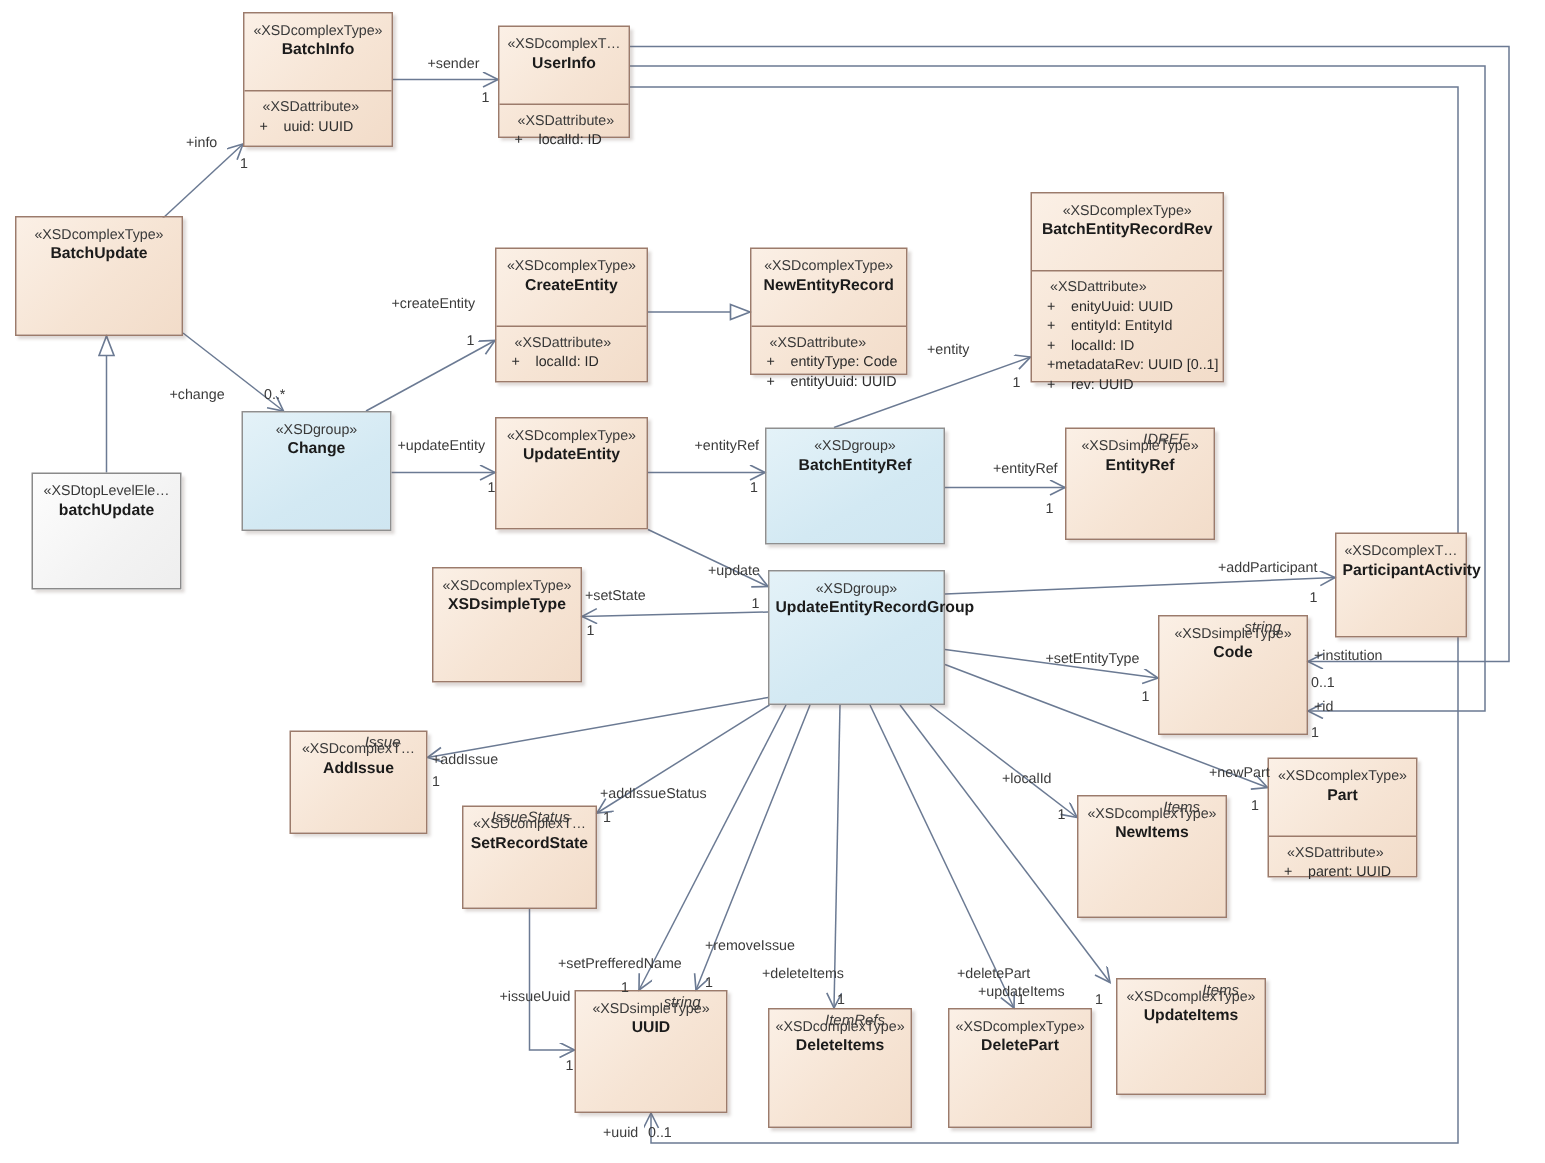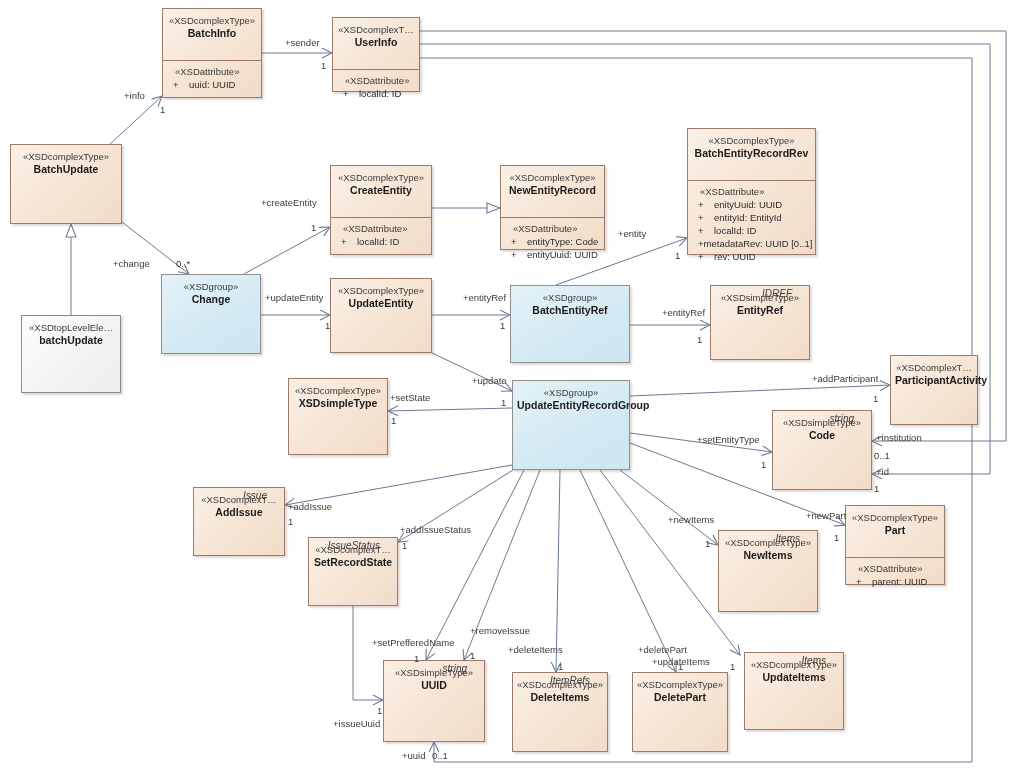--- a/index.html
+++ b/index.html
@@ -352,28 +352,28 @@
       <div class="lbl" style="left: 618px; top: 228px;">+entity</div>
       <div class="lbl" style="left: 662px; top: 307px;">+entityRef</div>
       <div class="lbl" style="left: 472px; top: 375px;">+update</div>
       <div class="lbl" style="left: 390px; top: 392px;">+setState</div>
       <div class="lbl" style="left: 812px; top: 373px;">+addParticipant</div>
       <div class="lbl" style="left: 697px; top: 434px;">+setEntityType</div>
       <div class="lbl" style="left: 876px; top: 432px;">+institution</div>
       <div class="lbl" style="left: 876px; top: 466px;">+id</div>
       <div class="lbl" style="left: 288px; top: 501px;">+addIssue</div>
       <div class="lbl" style="left: 400px; top: 524px;">+addIssueStatus</div>
-      <div class="lbl" style="left: 668px; top: 514px;">+newItems</div>
+      <div class="lbl" style="left: 668px; top: 514px;">+localId</div>
       <div class="lbl" style="left: 806px; top: 510px;">+newPart</div>
       <div class="lbl" style="left: 372px; top: 637px;">+setPrefferedName</div>
       <div class="lbl" style="left: 470px; top: 625px;">+removeIssue</div>
       <div class="lbl" style="left: 508px; top: 644px;">+deleteItems</div>
       <div class="lbl" style="left: 638px; top: 644px;">+deletePart</div>
       <div class="lbl" style="left: 652px; top: 632px; margin-top: 24px;">+updateItems</div>
-      <div class="lbl" style="left: 333px; top: 718px;">+issueUuid</div>
+      <div class="lbl" style="left: 333px; top: 659px;">+issueUuid</div>
       <div class="lbl" style="left: 402px; top: 750px;">+uuid</div>
       <div class="mult" style="left: 321px; top: 60px;">1</div>
       <div class="mult" style="left: 160px; top: 104px;">1</div>
       <div class="mult" style="left: 176px; top: 258px;">0..*</div>
       <div class="mult" style="left: 311px; top: 222px;">1</div>
       <div class="mult" style="left: 325px; top: 320px;">1</div>
       <div class="mult" style="left: 500px; top: 320px;">1</div>
       <div class="mult" style="left: 675px; top: 250px;">1</div>
       <div class="mult" style="left: 697px; top: 334px;">1</div>
       <div class="mult" style="left: 501px; top: 397px;">1</div>

